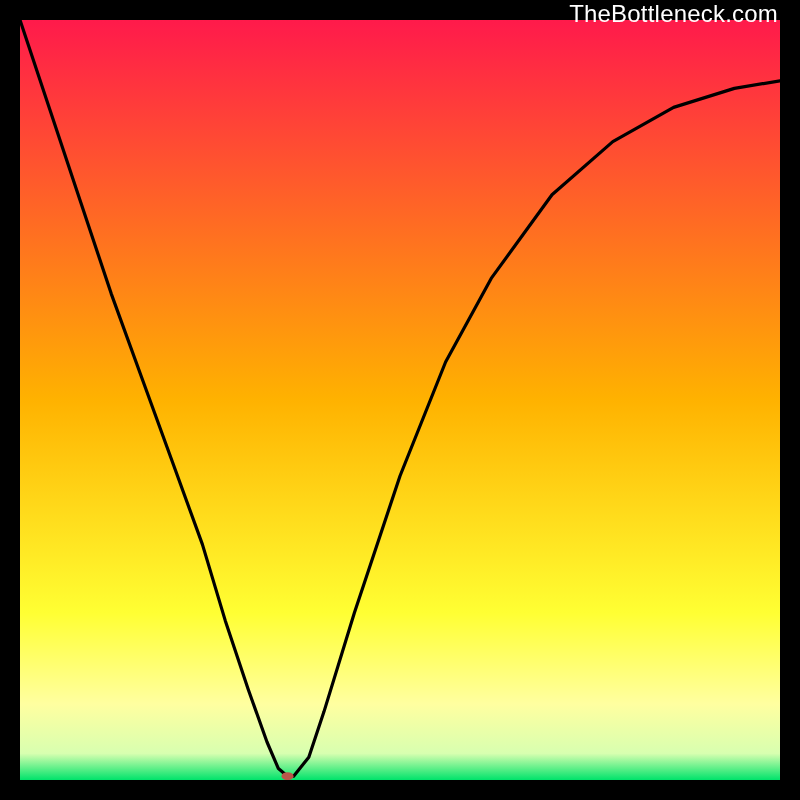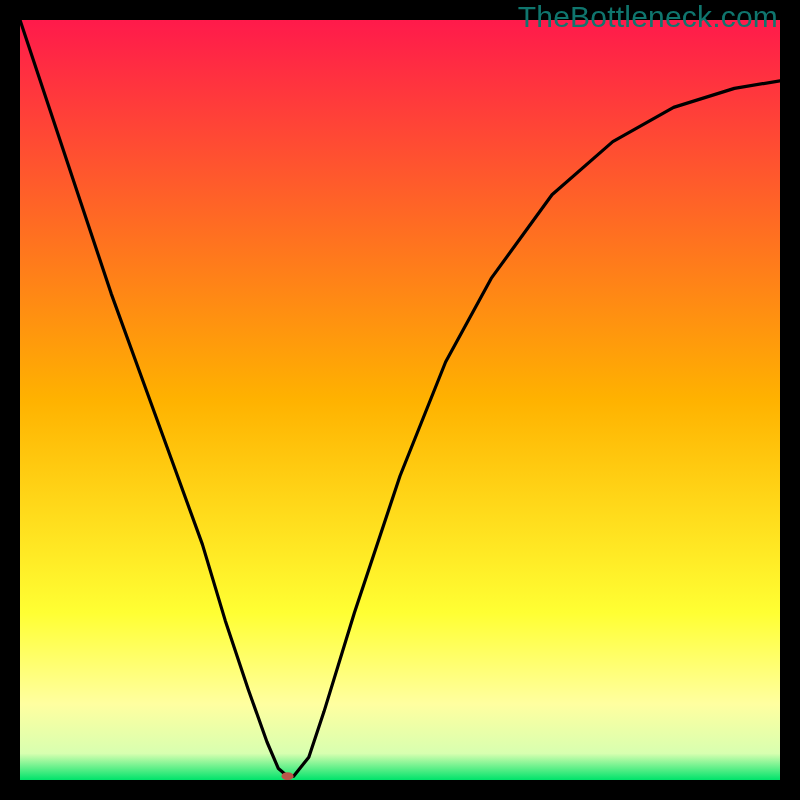--- a/index.html
+++ b/index.html
@@ -23,22 +23,22 @@
     position: absolute;
     top: 0;
     left: 0;
     width: 760px;
     height: 760px;
   }
   .watermark {
     position: absolute;
     top: 0px;
     right: 22px;
-    color: #0f766e;
-    font-size: 30px;
+    color: #ffffff;
+    font-size: 24px;
     letter-spacing: 0.2px;
   }
   svg { display: block; }
 </style>
 </head>
 <body>
 
 <div class="frame">
   <svg class="plot" viewBox="0 0 760 760">
     <defs>

